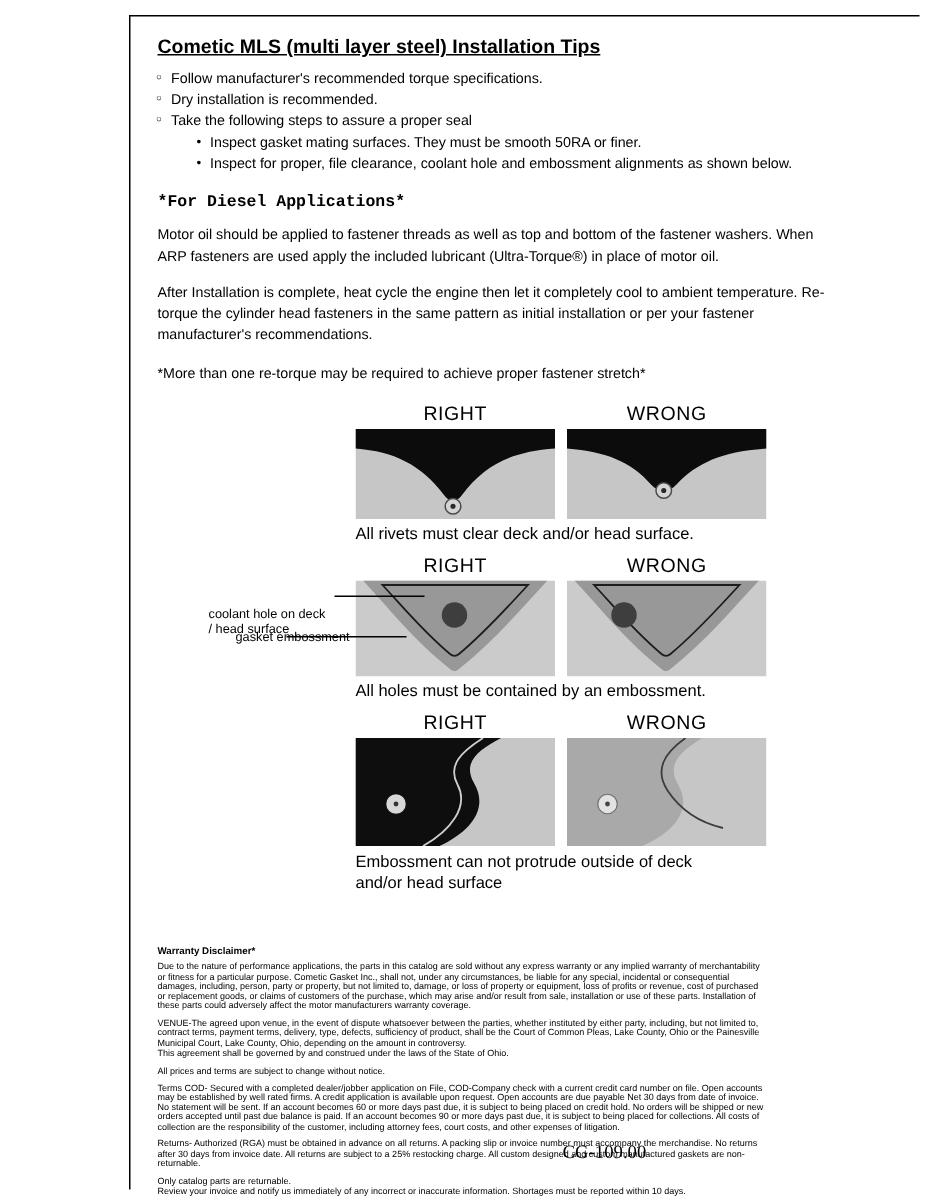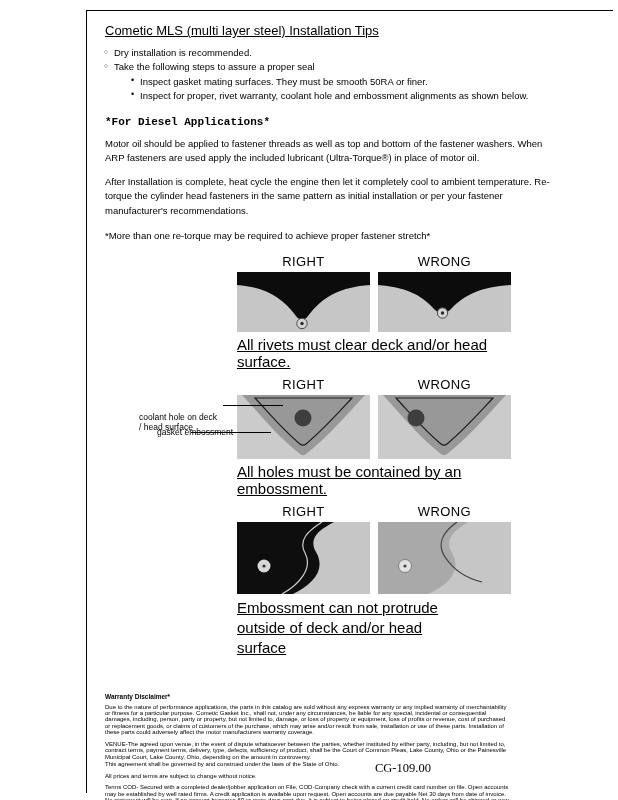--- a/index.html
+++ b/index.html
@@ -8,41 +8,41 @@
     font-family:"Liberation Sans", sans-serif;
   }
   .page { position:relative; width:618px; height:800px; overflow:hidden; background:#fff; }
   .frame {
     position:absolute; left:86px; top:10px; width:526px; height:782px;
     border-top:1.5px solid #000; border-left:1.5px solid #000;
   }
   .content { padding:10px 8px 0 18px; }
   h1,h2,p,ul { margin:0; padding:0; }
   .title {
-    display:inline-block; font-size:13px; font-weight:normal;
+    display:inline-block; font-size:13px; font-weight:bold;
     text-decoration:underline; margin:2px 0 9px 0;
   }
   ul { list-style:none; }
   .tips { font-size:9.5px; line-height:1.25; }
   .tips > li { position:relative; padding-left:9px; margin-bottom:2px; }
   .tips > li > .bullet-o { position:absolute; left:-1px; top:1px; font-size:6.5px; }
   .subtips { margin:3px 0 0 17px; }
   .subtips > li { position:relative; padding-left:9px; margin-bottom:2px; }
   .subtips > li > .bullet-f { position:absolute; left:0; top:-1px; font-size:9px; }
   .diesel-heading { font-size:11px; font-weight:bold; margin:14px 0 9px 0;font-family:Liberation Mono, monospace; }
   .para { font-size:9.5px; line-height:1.5; width:452px; margin:0 0 10px 0; }
   .note { font-size:9.5px; margin:12px 0 0 0; }
 
   .diagrams { margin:13px 0 0 132px; width:276px; }
   .drow { margin-bottom:7px; }
   .dheaders { display:flex; gap:8px; }
   .dheaders .dh { width:133px; text-align:center; font-size:13px; letter-spacing:0.4px; }
   .panels { position:relative; display:flex; gap:8px; margin-top:3px; }
   .panel { font-size:0; line-height:0; }
-  .dcaption { font-size:15px; margin-top:4px;text-decoration:underline; }
+  .dcaption { font-size:11px; margin-top:4px; }
   .dcaption.narrow { width:232px; line-height:1.35; }
 
   .ann-label { position:absolute; font-size:8.5px; line-height:1.25; color:#000; }
   .ann-line { position:absolute; height:0; border-top:1px solid #000; }
   .ann-coolant-label { left:-98px; top:17px; width:82px; }
   .ann-coolant-line { left:-14px; top:10px; width:60px; }
   .ann-emboss-label { left:-120px; top:32px; white-space:nowrap;padding-left:40px; }
   .ann-emboss-line { left:-46px; top:37px; width:80px; }
 
   .disclaimer { margin-top:34px; width:406px; font-size:6px; line-height:1.08; }
@@ -58,35 +58,39 @@
 </head>
 <body>
 
 <div class="page">
   <div class="frame">
     <div class="content">
 
       <h1 class="title">Cometic MLS (multi layer steel) Installation Tips</h1>
 
       <ul class="tips">
+        <li>
+          <span class="bullet-o">○</span>
+          <span>Follow manufacturer's recommended torque specifications.</span>
+        </li>
         <li>
           <span class="bullet-o">○</span>
           <span>Dry installation is recommended.</span>
         </li>
         <li>
           <span class="bullet-o">○</span>
           <span>Take the following steps to assure a proper seal</span>
           <ul class="subtips">
             <li>
               <span class="bullet-f">•</span>
               <span>Inspect gasket mating surfaces.  They must be smooth 50RA or finer.</span>
             </li>
             <li>
               <span class="bullet-f">•</span>
-              <span>Inspect for proper, rivet warranty, coolant hole and embossment alignments as shown below.</span>
+              <span>Inspect for proper, file clearance, coolant hole and embossment alignments as shown below.</span>
             </li>
           </ul>
         </li>
       </ul>
 
       <h2 class="diesel-heading">*For Diesel Applications*</h2>
       <p class="para">Motor oil should be applied to fastener threads as well as top and bottom of the fastener washers. When ARP fasteners are used apply the included lubricant (Ultra-Torque®) in place of motor oil.</p>
       <p class="para">After Installation is complete, heat cycle the engine then let it completely cool to ambient temperature. Re-torque the cylinder head fasteners in the same pattern as initial installation or per your fastener manufacturer's recommendations.</p>
       <p class="note">*More than one re-torque may be required to achieve proper fastener stretch*</p>
 

